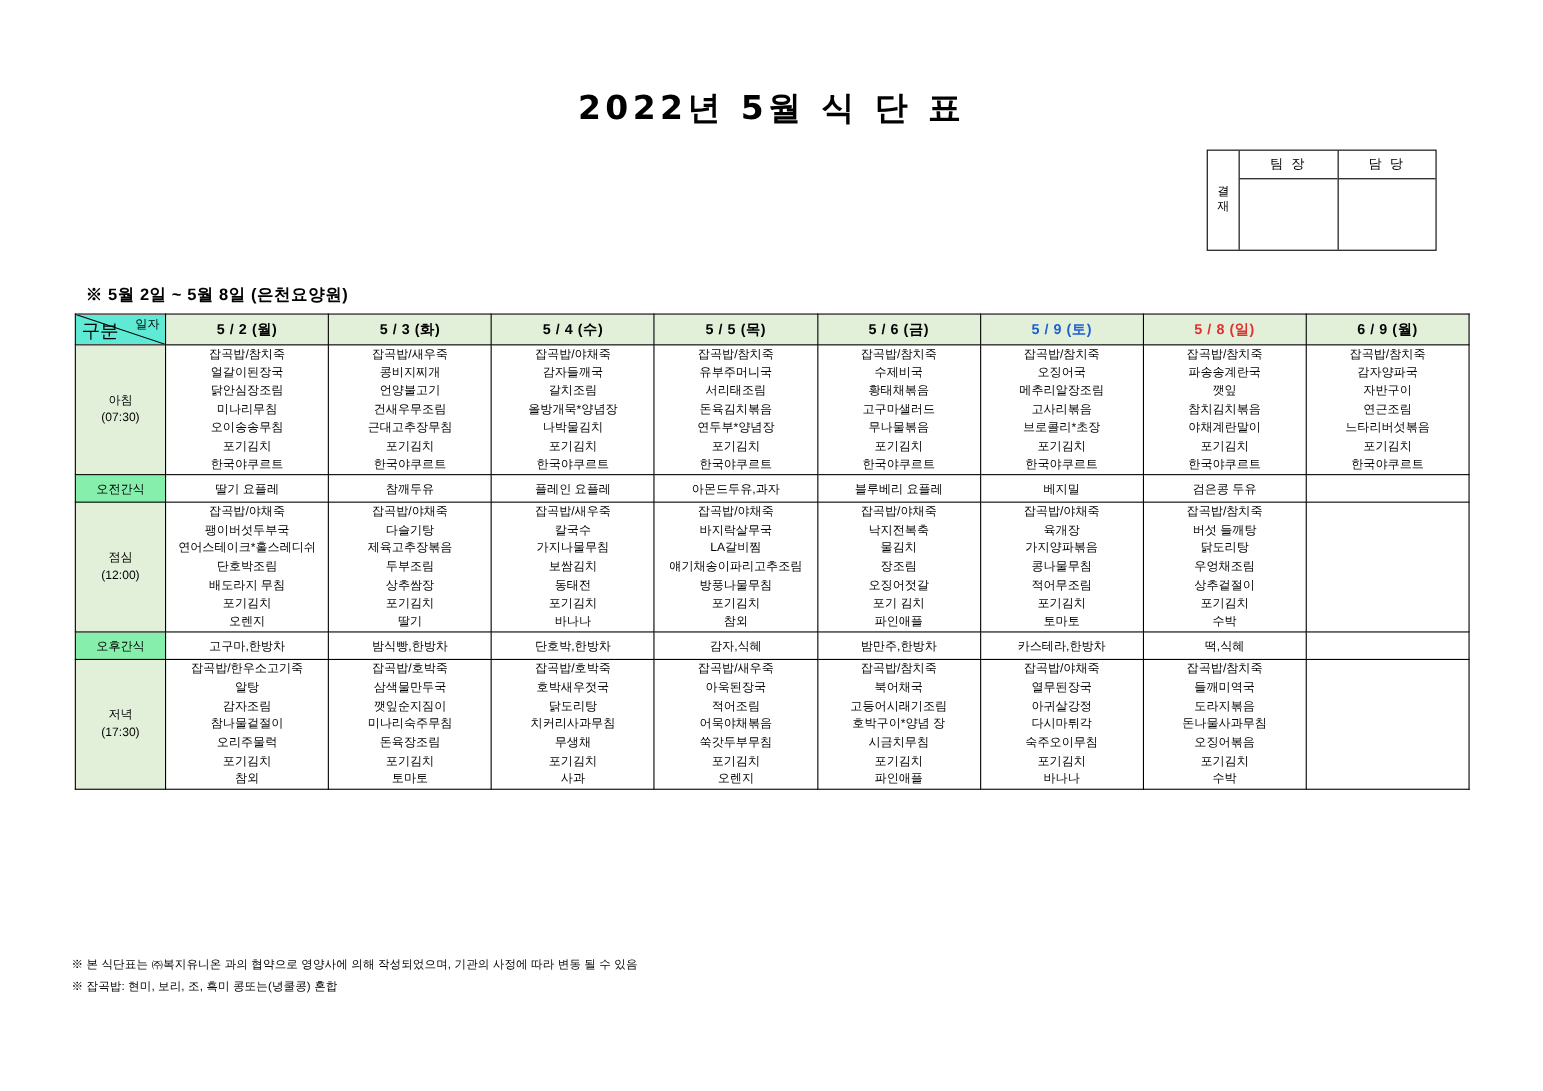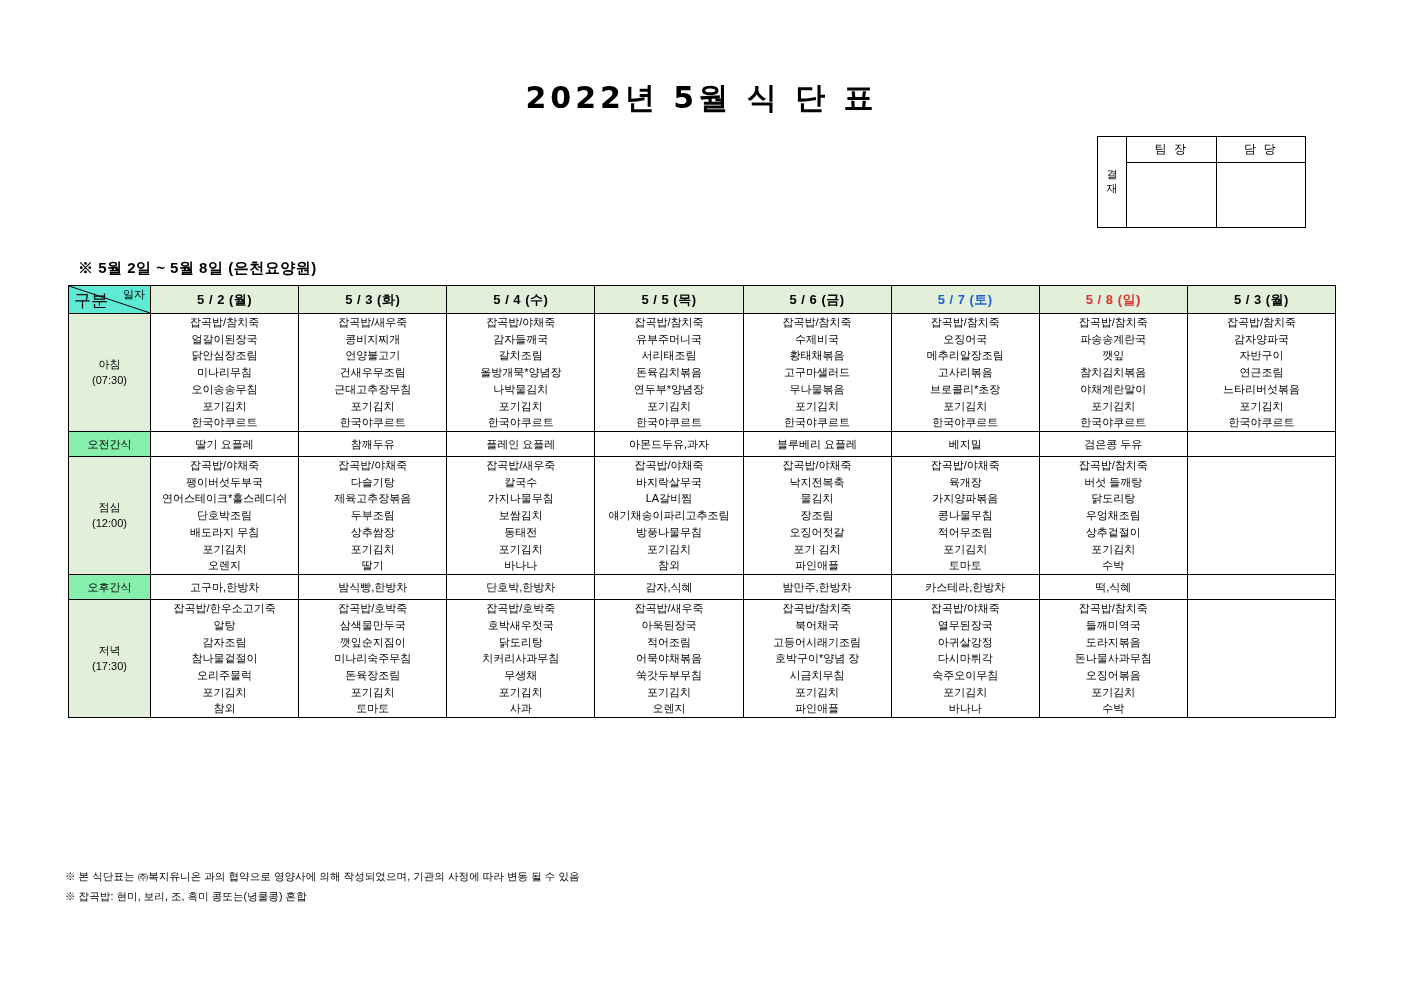--- a/index.html
+++ b/index.html
@@ -217,23 +217,23 @@
             </svg>
             <span class="corner-tr">일자</span>
             <span class="corner-bl">구분</span>
           </div>
         </th>
         <th class="dayhead">5 / 2 (월)</th>
         <th class="dayhead">5 / 3 (화)</th>
         <th class="dayhead">5 / 4 (수)</th>
         <th class="dayhead">5 / 5 (목)</th>
         <th class="dayhead">5 / 6 (금)</th>
-        <th class="dayhead sat">5 / 7 (토)</th>
+        <th class="dayhead sat">5 / 9 (토)</th>
         <th class="dayhead sun">5 / 8 (일)</th>
-        <th class="dayhead">5 / 3 (월)</th>
+        <th class="dayhead">6 / 9 (월)</th>
       </tr>
     </thead>
     <tbody>
 
       <tr>
         <td class="rowlabel">
           <span>아침</span><br>
           <span>(07:30)</span>
         </td>
         <td class="mealcell" style="white-space: pre-line;">잡곡밥/참치죽

